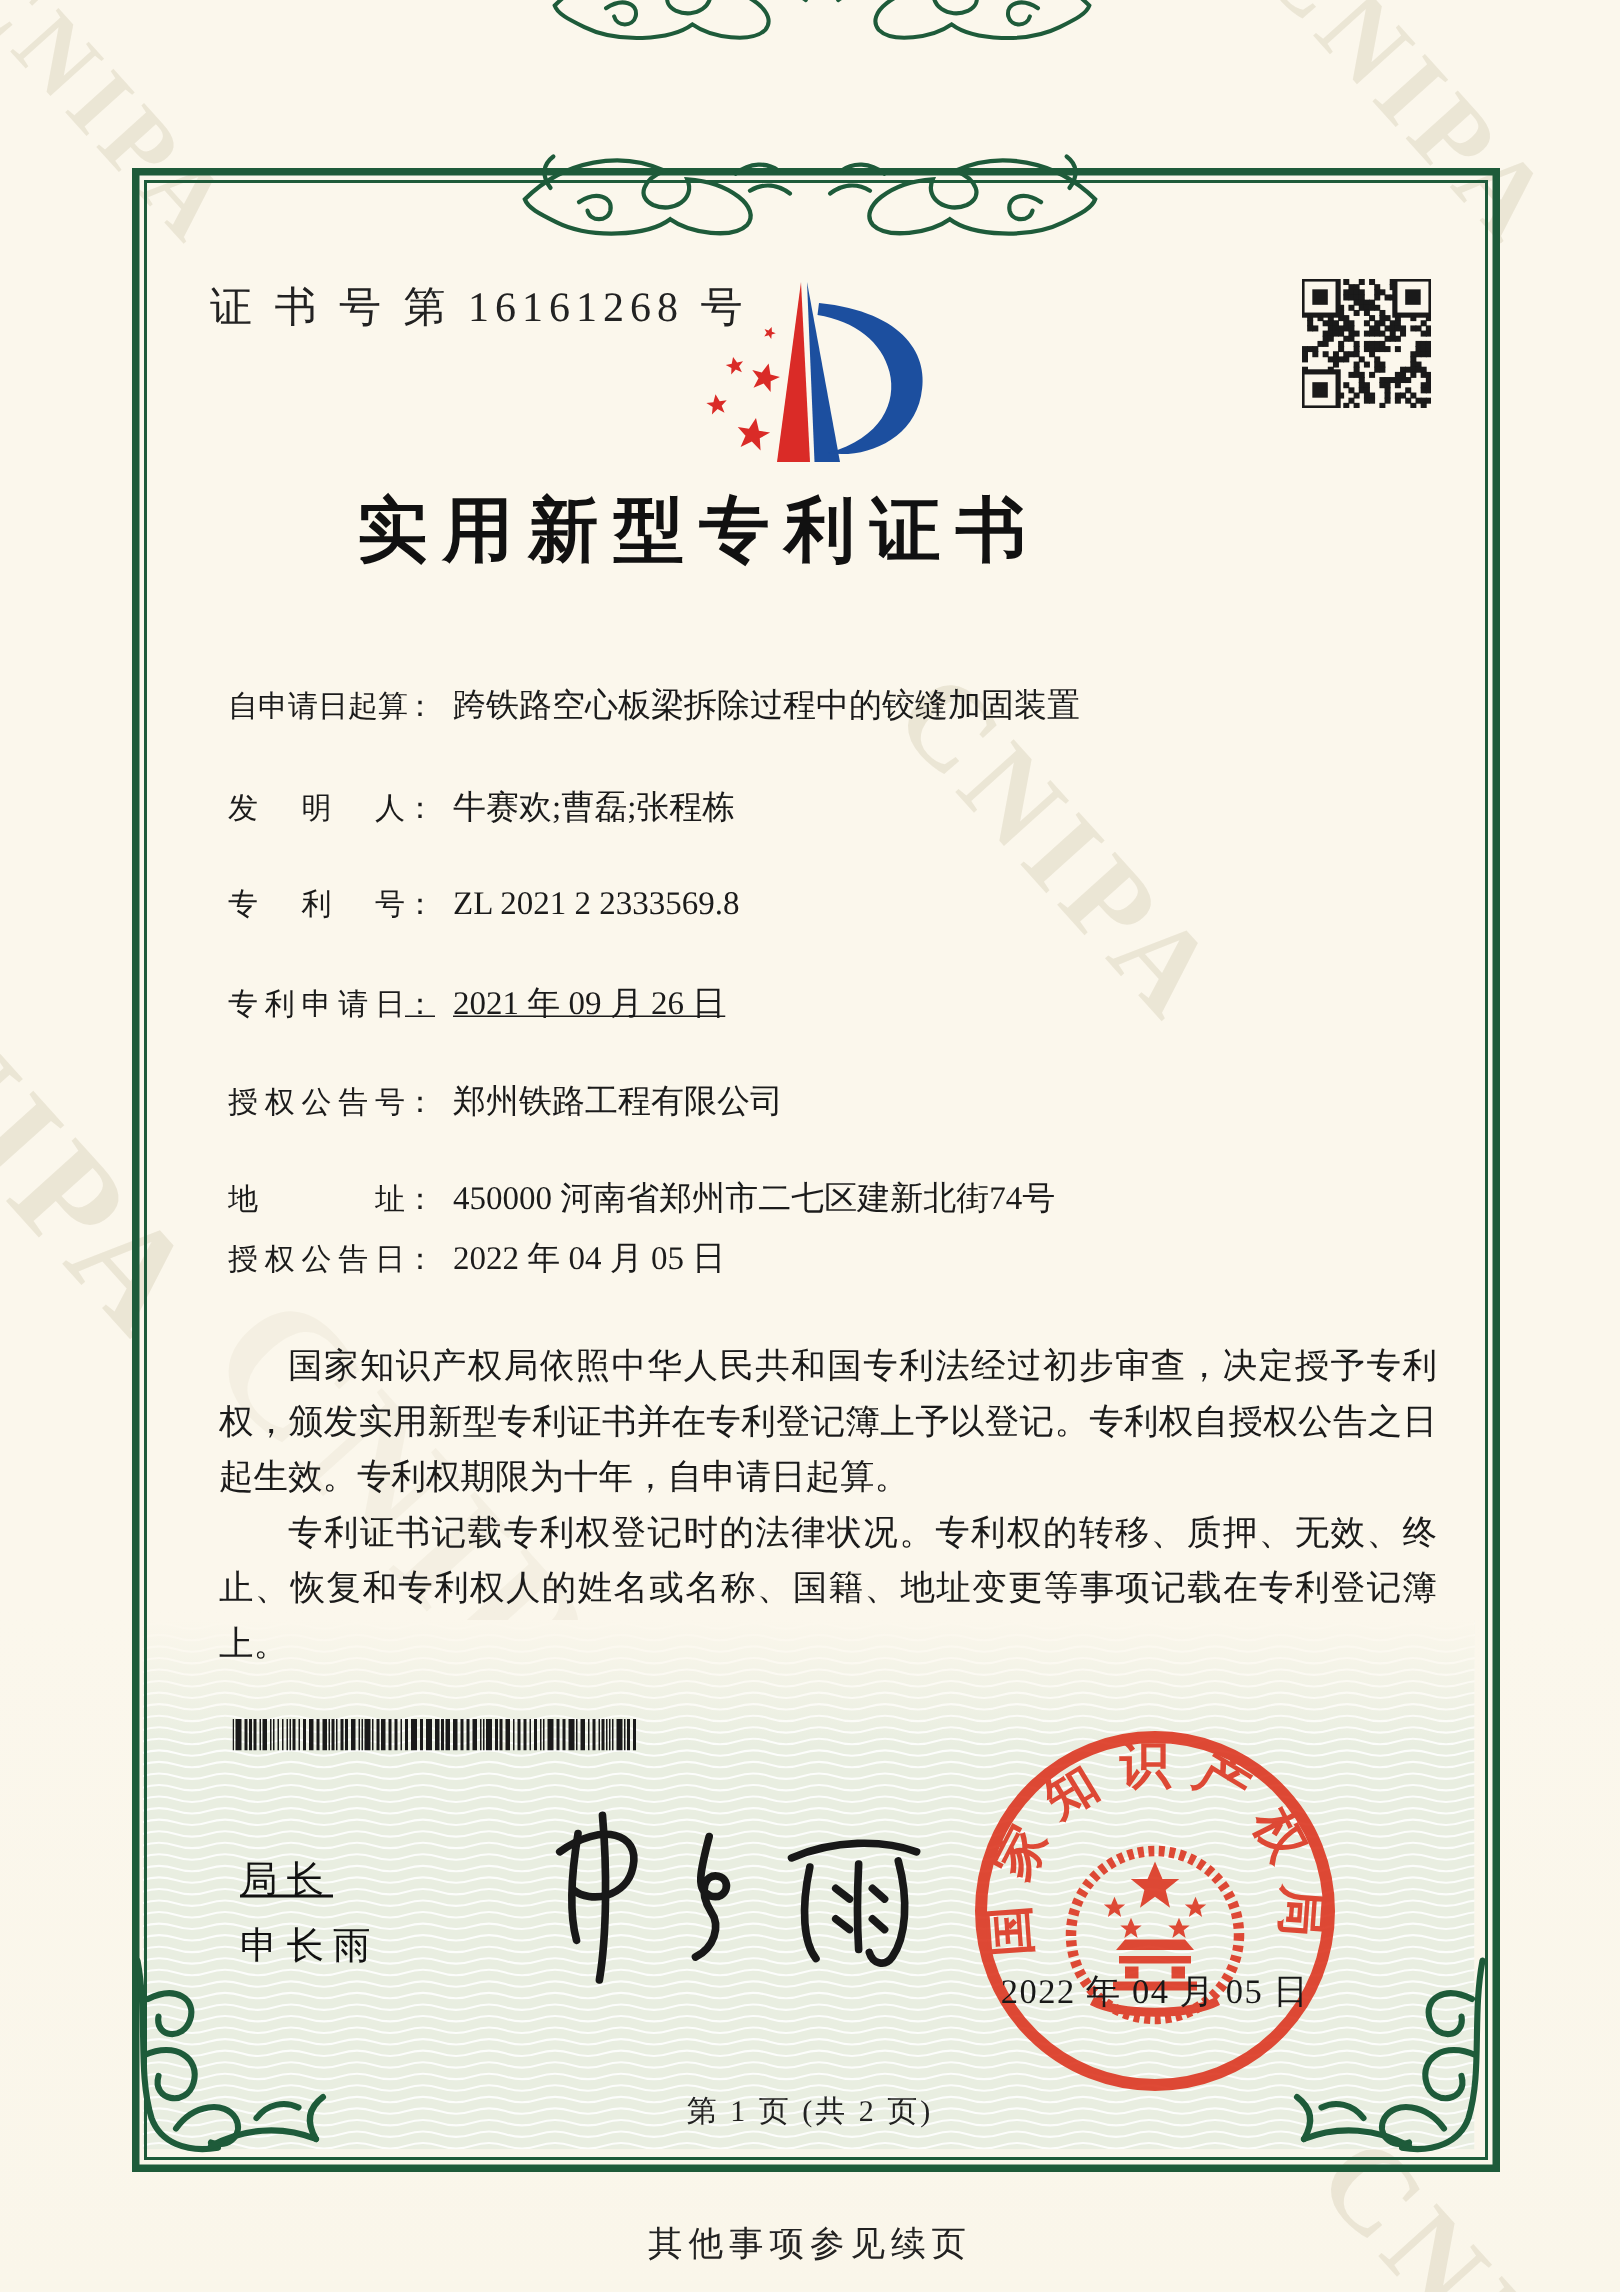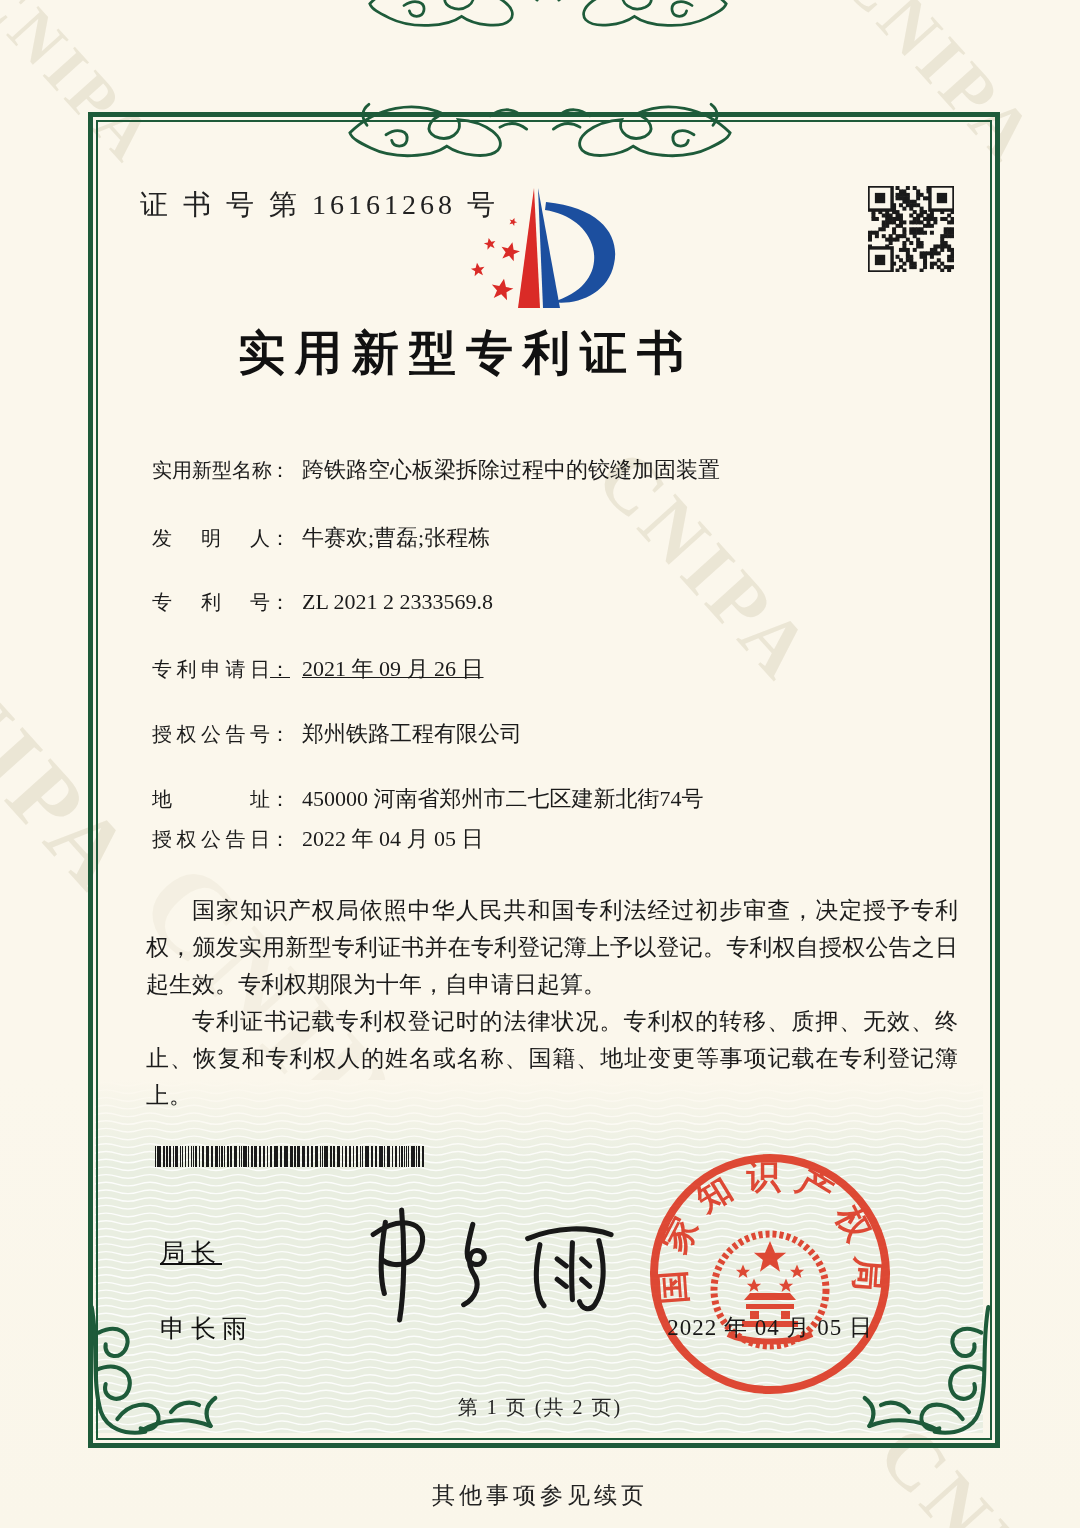--- a/index.html
+++ b/index.html
@@ -25,21 +25,21 @@
   .f-value{font-size:22px;}
   .second-pair{position:absolute;left:408px;top:0;white-space:nowrap;}
   .bodytext{position:absolute;left:146px;width:812px;color:#1b1b1b;
             font-size:23px;line-height:37px;text-align:justify;}
   .bodytext p{margin:0;text-indent:2em;}
   .guilloche{position:absolute;left:95px;top:1080px;width:888px;height:353px;}
   .g-fade{position:absolute;left:0;top:0;width:100%;height:85px;
           background:linear-gradient(180deg,#fbf7ec 0%,rgba(251,247,236,0) 100%);}
   .barcode{left:155px;top:1146px;}
   .sig-title{left:160px;top:1236px;font-size:25px;color:#111;letter-spacing:6px;text-decoration:underline;}
-  .sig-name{left:160px;top:1280px;font-size:25px;color:#111;letter-spacing:6px;margin-top:32px;}
+  .sig-name{left:160px;top:1280px;font-size:25px;color:#111;letter-spacing:6px;}
   .seal-box{left:648px;top:1152px;width:244px;height:244px;}
   .seal-date{left:648px;top:1312px;width:244px;text-align:center;font-size:23px;
              color:#181818;letter-spacing:1px;z-index:6;}
   .page-num{left:0;top:1394px;width:1080px;text-align:center;font-size:20px;
             color:#222;letter-spacing:2px;}
   .foot-note{left:0;top:1480px;width:1080px;text-align:center;font-size:23px;
              color:#222;letter-spacing:4px;}
   .z2{z-index:2}.z3{z-index:3}.z4{z-index:4}.z5{z-index:5}
 </style>
 </head>
@@ -390,21 +390,21 @@
       <path d="M0,-10 L2.94,-3.09 L9.51,-3.09 L4.19,1.18 L5.88,8.09 L0,3.82 L-5.88,8.09 L-4.19,1.18 L-9.51,-3.09 L-2.94,-3.09 Z" transform="translate(38,64) scale(0.62) rotate(-12)"></path>
       <path d="M0,-10 L2.94,-3.09 L9.51,-3.09 L4.19,1.18 L5.88,8.09 L0,3.82 L-5.88,8.09 L-4.19,1.18 L-9.51,-3.09 L-2.94,-3.09 Z" transform="translate(58,72) scale(1.0) rotate(14)"></path>
       <path d="M0,-10 L2.94,-3.09 L9.51,-3.09 L4.19,1.18 L5.88,8.09 L0,3.82 L-5.88,8.09 L-4.19,1.18 L-9.51,-3.09 L-2.94,-3.09 Z" transform="translate(26,90) scale(0.72) rotate(-8)"></path>
       <path d="M0,-10 L2.94,-3.09 L9.51,-3.09 L4.19,1.18 L5.88,8.09 L0,3.82 L-5.88,8.09 L-4.19,1.18 L-9.51,-3.09 L-2.94,-3.09 Z" transform="translate(50,110) scale(1.15) rotate(10)"></path>
     </g>
   </svg>
 
   <div class="abs title z3">实用新型专利证书</div>
 
   <div class="field-row z3" style="top:455px;">
-    <span class="f-label">实用新型名称</span><span class="f-colon">：</span><span class="f-value">跨铁路空心板梁拆除过程中的铰缝加固装置</span>
+    <span class="f-label">自申请日起算</span><span class="f-colon">：</span><span class="f-value">跨铁路空心板梁拆除过程中的铰缝加固装置</span>
   </div>
   <div class="field-row z3" style="top:523px;">
     <span class="f-label">发明人</span><span class="f-colon">：</span><span class="f-value">牛赛欢;曹磊;张程栋</span>
   </div>
   <div class="field-row z3" style="top:589px;">
     <span class="f-label">专利号</span><span class="f-colon">：</span><span class="f-value">ZL 2021 2 2333569.8</span>
   </div>
   <div class="field-row z3" style="top:654px;text-decoration:underline;">
     <span class="f-label">专利申请日</span><span class="f-colon">：</span><span class="f-value">2021 年 09 月 26 日</span>
   </div>

